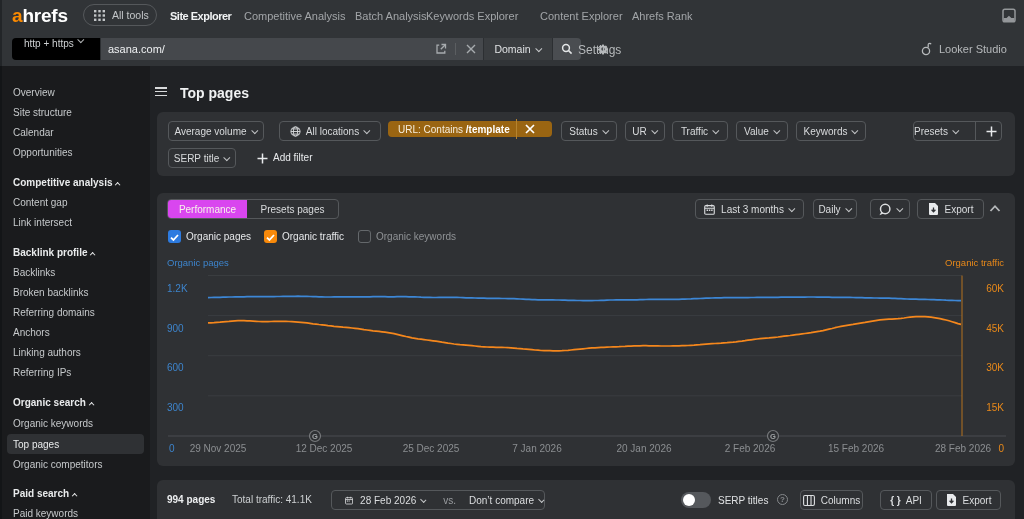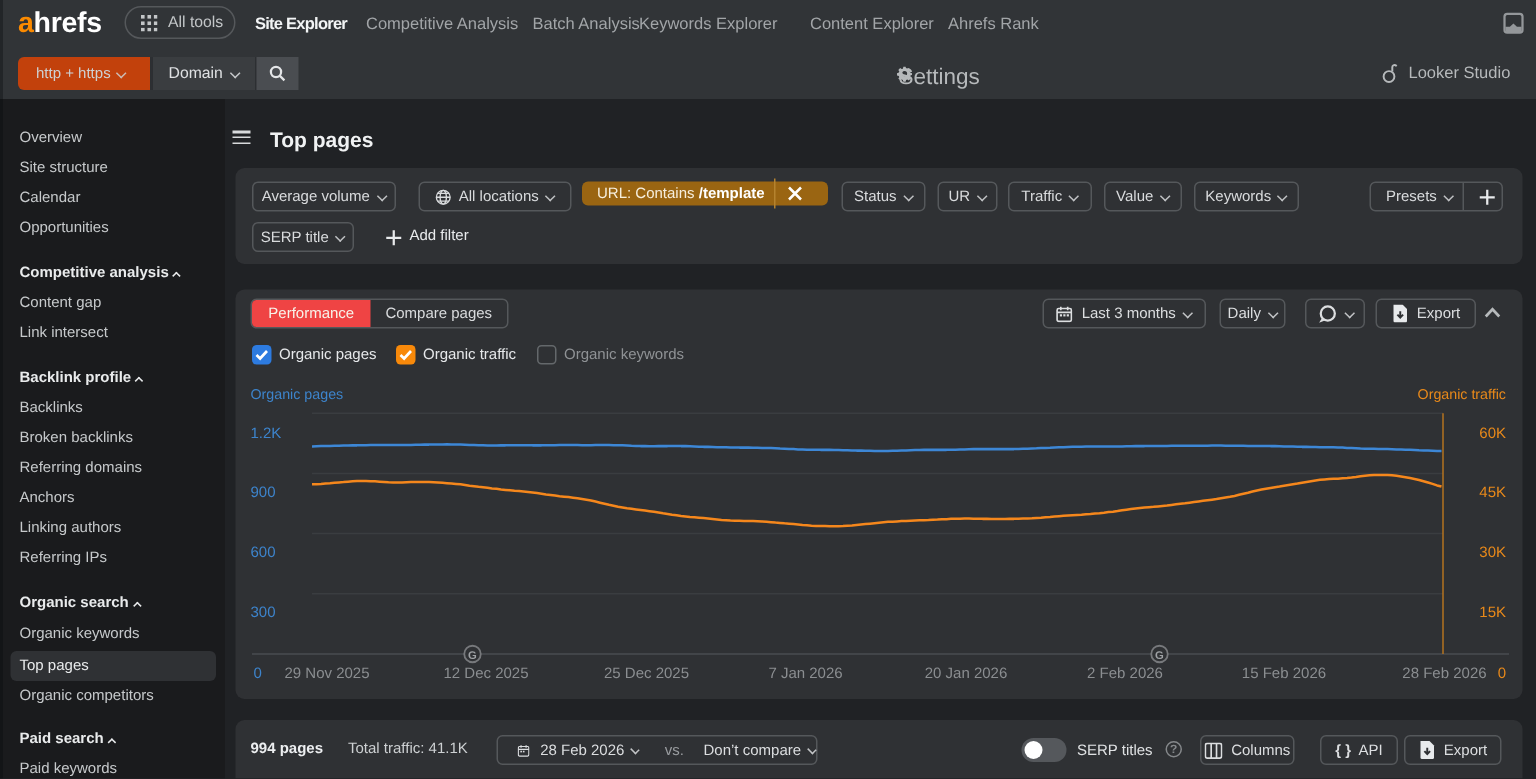--- a/index.html
+++ b/index.html
@@ -43,40 +43,52 @@
 <div class="navitem" style="left:426px;">Keywords Explorer</div>
 <div class="navitem" style="left:540px;">Content Explorer</div>
 <div class="navitem" style="left:632px;">Ahrefs Rank</div>
 
 <svg class="abs" style="left:1002px;top:8px;" width="14" height="15" viewBox="0 0 14 15">
   <rect x="1" y="1.2" width="12" height="12.6" rx="1.8" fill="none" stroke="#94979a" stroke-width="1.5"></rect>
   <path d="M1.6 9.9 H4.6 L6.95 7.7 L9.3 9.9 H12.4 V12 a1.6 1.6 0 0 1 -1.6 1.6 H3.2 a1.6 1.6 0 0 1 -1.6 -1.6 z" fill="#94979a"></path>
 </svg>
 
 <div class="abs" style="left:12px;top:38px;width:569px;height:22px;border-radius:4px;overflow:hidden;display:flex;">
-  <div style="width:88px;background:#c2410c;display:flex;align-items:center;color:#ced1d3;font-size:10px;">
+  <div style="width:88px;background:#000000;display:flex;align-items:flex-start;color:#ced1d3;font-size:10px;">
       <span style="margin-left:12px;">http + https</span>
       <span class="caret" style="margin-left:5px;"></span>
     </div>
   <div style="width:1px;background:#2c2f32;"></div>
+  <div style="flex:1;background:#45484c;display:flex;align-items:center;position:relative;">
+    <span style="margin-left:7px;font-size:11px;color:#eef0f2;">asana.com/</span>
+    <svg class="abs" style="right:36px;top:5px;" width="12" height="12" viewBox="0 0 12 12" fill="none" stroke="#a7abae" stroke-width="1.3">
+      <path d="M4.2 2.2 H 2 V 10 H 9.8 V 7.8"></path>
+        <path d="M6.5 1.5 H 10.5 V 5.5"></path>
+        <path d="M10.3 1.7 L 5.8 6.2"></path>
+    </svg>
+    <div class="abs" style="right:27px;top:5px;width:1px;height:12px;background:#5b5e61;"></div>
+    <svg class="abs" style="right:7px;top:6px;" width="10" height="10" viewBox="0 0 10 10" stroke="#a7abae" stroke-width="1.4">
+      <path d="M1 1 L9 9 M9 1 L1 9"></path>
+    </svg>
+  </div>
   <div style="width:1px;background:#2c2f32;"></div>
   <div style="width:68px;background:#3a3d40;display:flex;align-items:center;justify-content:center;color:#dfe1e3;font-size:10.5px;">Domain<span class="caret"></span></div>
   <div style="width:1px;background:#2c2f32;"></div>
   <div style="width:28px;background:#4a4d51;display:flex;align-items:center;justify-content:center;">
     <svg width="12" height="12" viewBox="0 0 12 12" fill="none" stroke="#e4e6e8" stroke-width="1.5">
       <circle cx="5" cy="5" r="3.4"></circle>
         <path d="M7.6 7.6 L10.6 10.6"></path>
     </svg>
   </div>
 </div>
 
 <svg class="abs" style="left:597px;top:43px;" width="12" height="12" viewBox="0 0 24 24" fill="#b6b9bb">
   <path d="M12 8.5a3.5 3.5 0 100 7 3.5 3.5 0 000-7zm9.4 5.5l-2.1 1.2c.1-.4-.1 1-.4 1.6l1.3 2-2.4 2.4-2-1.3c-.5.3-1 .5-1.6.6L13.5 23h-3l-.7-2.5c-.6-.1-1.1-.3-1.6-.6l-2 1.3-2.4-2.4 1.3-2c-.3-.5-.5-1-.6-1.6L2 14.5v-3l2.5-.7c.1-.6.3-1.1.6-1.6l-1.3-2 2.4-2.4 2 1.3c.5-.3 1-.5 1.6-.6L10.5 3h3l.7 2.5c.6.1 1.1.3 1.6.6l2-1.3 2.4 2.4-1.3 2c.3.5.5 1 .6 1.6l2.5.7v2.5z"></path>
 </svg>
-<div class="abs" style="left:599px;top:43px;font-size:15px;color:#b6b9bb;">Settings</div>
+<div class="abs" style="left:578px;top:43px;font-size:12px;color:#b6b9bb;">Settings</div>
 
 <svg class="abs" style="left:920px;top:42px;" width="13" height="14" viewBox="0 0 13 14" fill="none" stroke="#b6b9bb" stroke-width="1.3">
   <circle cx="6" cy="9" r="3.6"></circle>
   <path d="M8.2 5.6 L8.2 2.2 M8.2 2.2 c 1,-1.2 2.4,-1 2.8,0"></path>
 </svg>
 <div class="abs" style="left:939px;top:43px;font-size:11px;color:#b6b9bb;">Looker Studio</div>
 
 <div class="abs" style="left:0;top:66px;width:150px;height:453px;background:#1a1b1d;"></div>
 <div class="abs" style="left:7px;top:434px;width:137px;height:20px;background:#2f3134;border-radius:4px;"></div>
 <div class="sideitem" style="top:92px;">Overview</div>
@@ -127,39 +139,39 @@
   </svg>
 </div>
 
 <div class="pill" style="left:561px;top:121px;width:56px;">Status<span class="caret"></span></div>
 <div class="pill" style="left:625px;top:121px;width:40px;">UR<span class="caret"></span></div>
 <div class="pill" style="left:672px;top:121px;width:56px;">Traffic<span class="caret"></span></div>
 <div class="pill" style="left:736px;top:121px;width:52px;">Value<span class="caret"></span></div>
 <div class="pill" style="left:796px;top:121px;width:70px;">Keywords<span class="caret"></span></div>
 
 <div class="pill" style="left:913px;top:121px;width:89px;justify-content:flex-start;">
-  <span style="margin-left:10px;">Presets</span>
+  <span style="">Presets</span>
     <span class="caret"></span>
   <div style="position:absolute;left:61px;top:0;width:1px;height:18px;background:#55585b;"></div>
   <svg width="11" height="11" viewBox="0 0 11 11" stroke="#e8eaec" stroke-width="1.5" style="position:absolute;left:72px;top:3.5px;">
     <path d="M5.5 0.5 V10.5 M0.5 5.5 H10.5"></path>
   </svg>
 </div>
 
 <div class="pill" style="left:168px;top:148px;width:68px;">SERP title<span class="caret"></span></div>
 <svg width="11" height="11" viewBox="0 0 11 11" stroke="#e8eaec" stroke-width="1.5" class="abs" style="left:257px;top:153px;">
   <path d="M5.5 0.5 V10.5 M0.5 5.5 H10.5"></path>
 </svg>
 <div class="abs" style="left:273px;top:148px;height:20px;line-height:20px;font-size:10px;color:#e9ebed;">Add filter</div>
 
 <div class="abs" style="left:157px;top:193px;width:858px;height:273px;background:#2f3134;border-radius:6px;"></div>
 
 <div class="abs" style="left:167px;top:199px;height:20px;display:flex;border:1px solid #55585b;border-radius:4px;overflow:hidden;">
-  <div style="width:79px;background:#ef4444;color:#f7f3ea;font-size:10px;display:flex;align-items:center;justify-content:center;">Performance</div>
-  <div style="width:91px;color:#d9dbdd;font-size:10px;display:flex;align-items:center;justify-content:center;">Compare pages</div>
+  <div style="width:79px;background:#d946ef;color:#f7f3ea;font-size:10px;display:flex;align-items:center;justify-content:center;">Performance</div>
+  <div style="width:91px;color:#d9dbdd;font-size:10px;display:flex;align-items:center;justify-content:center;">Presets pages</div>
 </div>
 
 <div class="btn" style="left:695px;top:199px;width:109px;">
   <svg width="11" height="11" viewBox="0 0 12 12" fill="none" stroke="#dcdee0" stroke-width="1.2" style="margin-right:6px;">
     <rect x="0.8" y="1.8" width="10.4" height="9.4" rx="1.2"></rect>
       <path d="M0.8 4.6 H11.2 M3.5 0.5 V3 M8.5 0.5 V3"></path>
     <rect x="2.8" y="6" width="1.6" height="1.6" fill="#dcdee0" stroke="none"></rect>
       <rect x="5.3" y="6" width="1.6" height="1.6" fill="#dcdee0" stroke="none"></rect>
       <rect x="7.8" y="6" width="1.6" height="1.6" fill="#dcdee0" stroke="none"></rect>
   </svg>

